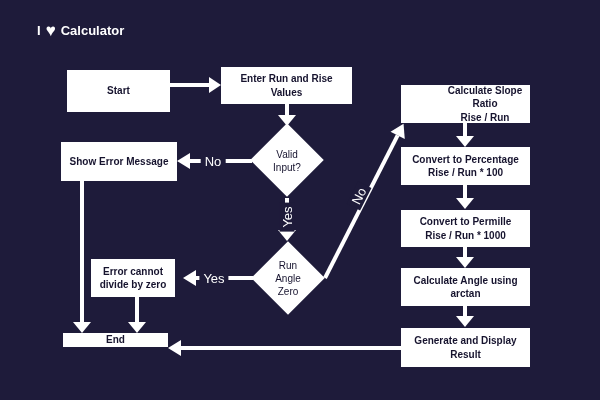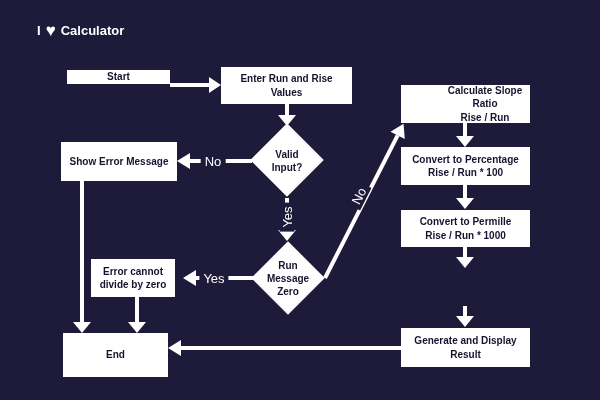--- a/index.html
+++ b/index.html
@@ -18,21 +18,21 @@
     position:absolute; background:#ffffff; color:#16132e;
     font-weight:bold; font-size:10px; line-height:1.35;
     display:flex; flex-direction:column; align-items:center; justify-content:center;
     text-align:center; box-sizing:border-box; padding:2px 4px;
   }
   .diamond-shape {
     position:absolute; width:52px; height:52px; background:#ffffff;
     transform:rotate(45deg);
   }
   .diamond-label {
-    position:absolute; color:#16132e; font-weight:bold; font-size:10px;
+    position:absolute; color:#16132e; font-weight:normal; font-size:10px;
     line-height:1.3; text-align:center;
     display:flex; flex-direction:column; align-items:center; justify-content:center;
   }
   .line { position:absolute; background:#ffffff; }
   .head-r { position:absolute; width:0; height:0;
     border-top:8px solid transparent; border-bottom:8px solid transparent;
     border-left:12px solid #ffffff; }
   .head-l { position:absolute; width:0; height:0;
     border-top:8px solid transparent; border-bottom:8px solid transparent;
     border-right:13px solid #ffffff; }
@@ -58,72 +58,76 @@
 <body>
 
 <div class="canvas">
 
   <div class="title">
     <span>I</span>
     <span class="heart">♥</span>
     <span>Calculator</span>
   </div>
 
-  <div class="node" style="left:67px; top:70px; width:103px; height:14px;">
+  <div class="node" style="left:67px; top:70px; width:103px; height:42px;">
     <span>Start</span>
   </div>
 
   <div class="node" style="left:221px; top:67px; width:131px; height:37px;text-align:center;">
     <span>Enter Run and Rise Values</span>
   </div>
 
   <div class="node" style="left:61px; top:142px; width:116px; height:39px;text-align:center;">
     <span>Show Error Message</span>
   </div>
 
   <div class="node" style="left:91px; top:259px; width:84px; height:38px;">
     <span>Error cannot</span>
     <span>divide by zero</span>
   </div>
 
-  <div class="node" style="left:63px; top:333px; width:105px; height:44px;">
+  <div class="node" style="left:63px; top:333px; width:105px; height:14px;">
     <span>End</span>
   </div>
 
   <div class="node" style="left:401px; top:85px; width:129px; height:38px;padding-left:43px;">
     <span>Calculate Slope Ratio</span>
     <span>Rise / Run</span>
   </div>
 
   <div class="node" style="left:401px; top:147px; width:129px; height:38px;text-align:right;">
     <span>Convert to Percentage</span>
     <span>Rise / Run * 100</span>
   </div>
 
   <div class="node" style="left:401px; top:210px; width:129px; height:37px;">
     <span>Convert to Permille</span>
     <span>Rise / Run * 1000</span>
   </div>
 
+  <div class="node" style="left:401px; top:268px; width:129px; height:38px;">
+    <span>Calculate Angle using</span>
+    <span>arctan</span>
+  </div>
 
   <div class="node" style="left:401px; top:328px; width:129px; height:39px;">
     <span>Generate and Display</span>
     <span>Result</span>
   </div>
 
   <div class="diamond-shape" style="left:261px; top:134px;"></div>
   <div class="diamond-label" style="left:247px; top:145px; width:80px; height:32px;">
     <span>Valid</span>
     <span>Input?</span>
   </div>
 
   <div class="diamond-shape" style="left:262px; top:252px;"></div>
   <div class="diamond-label" style="left:248px; top:258px; width:80px; height:40px;">
     <span>Run</span>
-    <span>Message</span>
+    <span>Angle</span>
     <span>Zero</span>
   </div>
 
   <div class="line" style="left:170px; top:83px; width:40px; height:4px;"></div>
   <div class="head-r" style="left:209px; top:77px;"></div>
 
   <div class="line" style="left:285px; top:104px; width:4px; height:12px;"></div>
   <div class="head-d" style="left:278px; top:115px;"></div>
 
   <div class="line" style="left:190px; top:159px; width:62px; height:4px;"></div>

